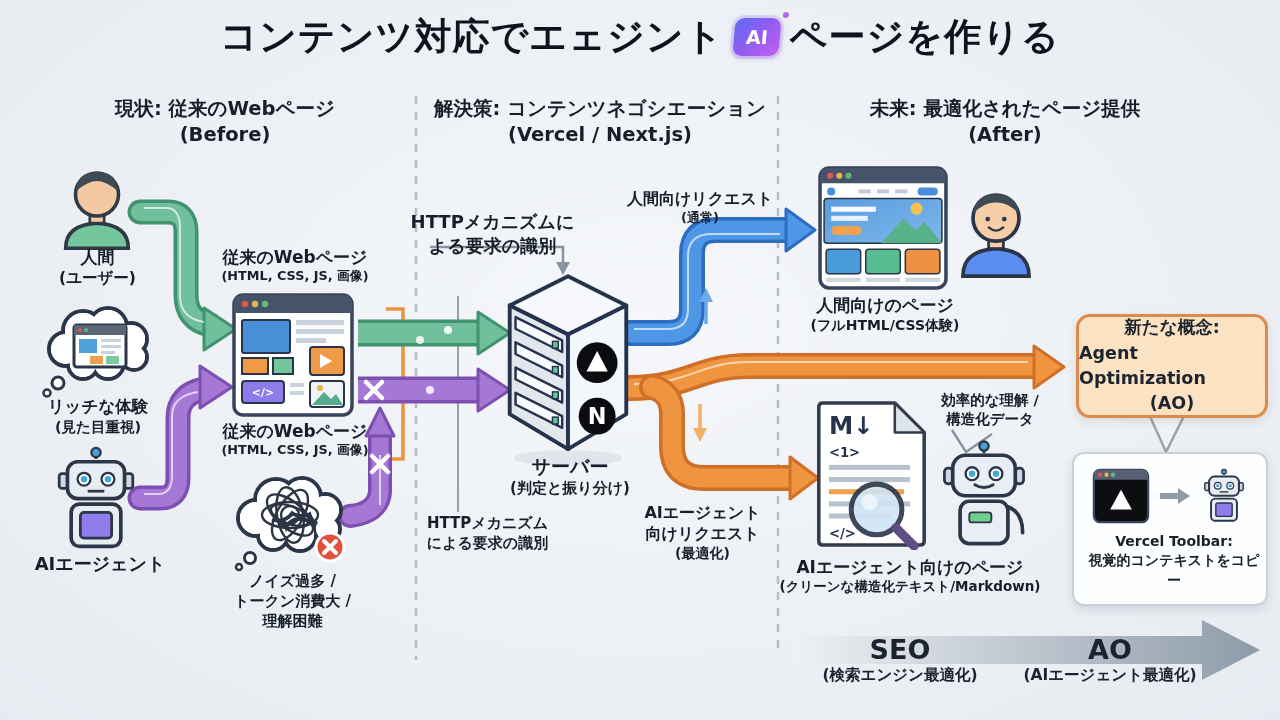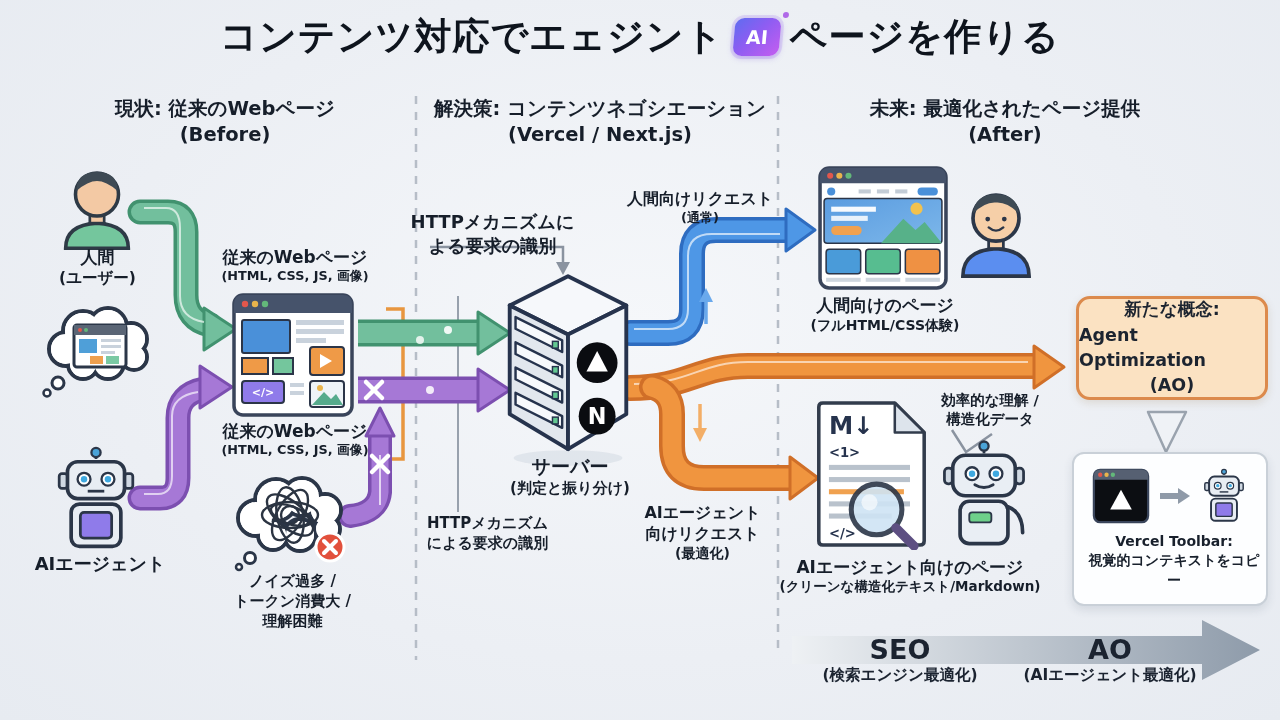--- a/index.html
+++ b/index.html
@@ -12,21 +12,21 @@
   .titlebar{position:absolute;left:0;top:12px;width:100%;display:flex;align-items:center;
     justify-content:center;gap:10px;z-index:4;}
   .titletext{font-size:37px;font-weight:800;color:#0e141d;letter-spacing:1px;}
   .badge{position:relative;display:flex;align-items:center;justify-content:center;width:46px;height:38px;
     border-radius:9px;background:linear-gradient(135deg,#5f6cf0 0%,#8e5df2 45%,#c45ef0 100%);
     color:#fff;font-size:19px;font-weight:800;transform:skewX(-5deg);
     box-shadow:0 0 0 3px rgba(150,100,240,.18), 0 2px 6px rgba(120,80,220,.35);}
   .badge::after{content:"";position:absolute;right:-7px;top:-6px;width:6px;height:6px;border-radius:50%;
     background:#b06ae8;}
   .colhead{font-size:19.5px;}
-  .aobox{position:absolute;left:1076px;top:296px;width:186px;height:98px;z-index:3;
+  .aobox{position:absolute;left:1076px;top:314px;width:186px;height:98px;z-index:3;
     background:#fbe2c2;border:3px solid #dc8a4c;border-radius:14px;display:flex;flex-direction:column;
     align-items:center;justify-content:center;font-weight:800;color:#1c2430;font-size:17.5px;line-height:1.45;
     box-shadow:0 3px 8px rgba(120,80,30,.15);}
   .toolbox{position:absolute;left:1072px;top:452px;width:192px;height:150px;z-index:3;
     background:#fdfeff;border:2px solid #c9d0d8;border-radius:12px;display:flex;flex-direction:column;
     align-items:center;justify-content:center;gap:8px;box-shadow:0 4px 10px rgba(40,55,80,.12);}
   .toolrow{display:flex;align-items:center;gap:10px;}
   .tooltxt{text-align:center;font-weight:800;color:#18202c;font-size:14px;line-height:1.4;margin-left:8px;}
   .axis-lbl{font-size:27px;font-weight:800;color:#1b2330;}
   .axis-sub{font-size:15.5px;font-weight:700;color:#1b2330;}
@@ -198,20 +198,24 @@
         <rect x="41" y="48" width="18" height="14" fill="#4f9fd8"></rect>
         <rect x="63" y="48" width="20" height="3" fill="#c9d2dc"></rect>
         <rect x="63" y="54" width="20" height="3" fill="#c9d2dc"></rect>
         <rect x="63" y="60" width="14" height="3" fill="#c9d2dc"></rect>
         <rect x="52" y="65" width="13" height="8" fill="#efa04e"></rect>
         <rect x="68" y="65" width="13" height="8" fill="#7ac9a3"></rect>
       </g>
       <circle cx="20" cy="92" r="6" fill="#ffffff" stroke="#2b3648" stroke-width="3"></circle>
       <circle cx="9" cy="102" r="3.5" fill="#ffffff" stroke="#2b3648" stroke-width="2.5"></circle>
     </svg>
+  </div>
+  <div class="lbl" style="left:18px;top:396px;width:160px;">
+    <div style="font-size:16.5px;">リッチな体験</div>
+    <div style="font-size:14.5px;">(見た目重視)</div>
   </div>
 
   <div class="ico" style="left:50px;top:446px;">
     <svg width="92" height="106" viewBox="0 0 100 115">
       <line x1="50" y1="14" x2="50" y2="6" stroke="#2b3648" stroke-width="3"></line>
       <circle cx="50" cy="7" r="5" fill="#4aa3d8" stroke="#2b3648" stroke-width="2.5"></circle>
       <rect x="10" y="30" width="9" height="16" rx="3" fill="#cfd8e2" stroke="#2b3648" stroke-width="3"></rect>
       <rect x="81" y="30" width="9" height="16" rx="3" fill="#cfd8e2" stroke="#2b3648" stroke-width="3"></rect>
       <rect x="19" y="17" width="62" height="40" rx="11" fill="#e8edf3" stroke="#2b3648" stroke-width="4"></rect>
       <circle cx="37" cy="36" r="7" fill="#ffffff" stroke="#2b3648" stroke-width="2.5"></circle>

